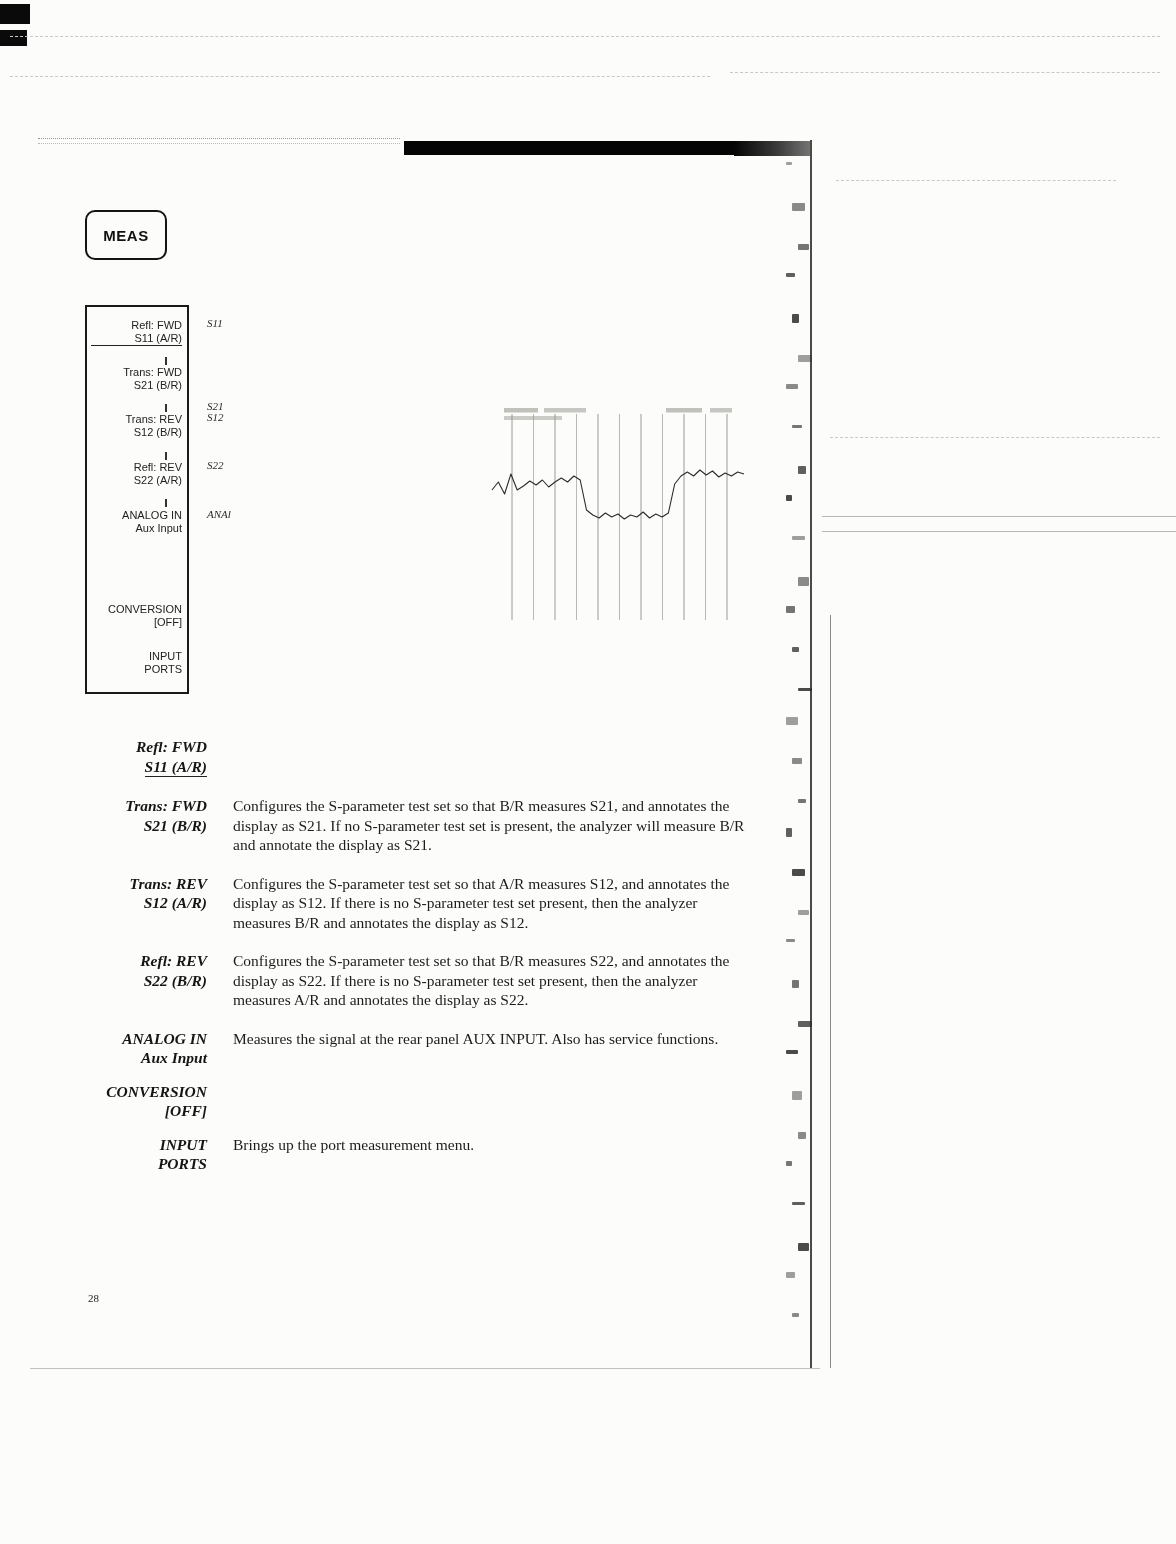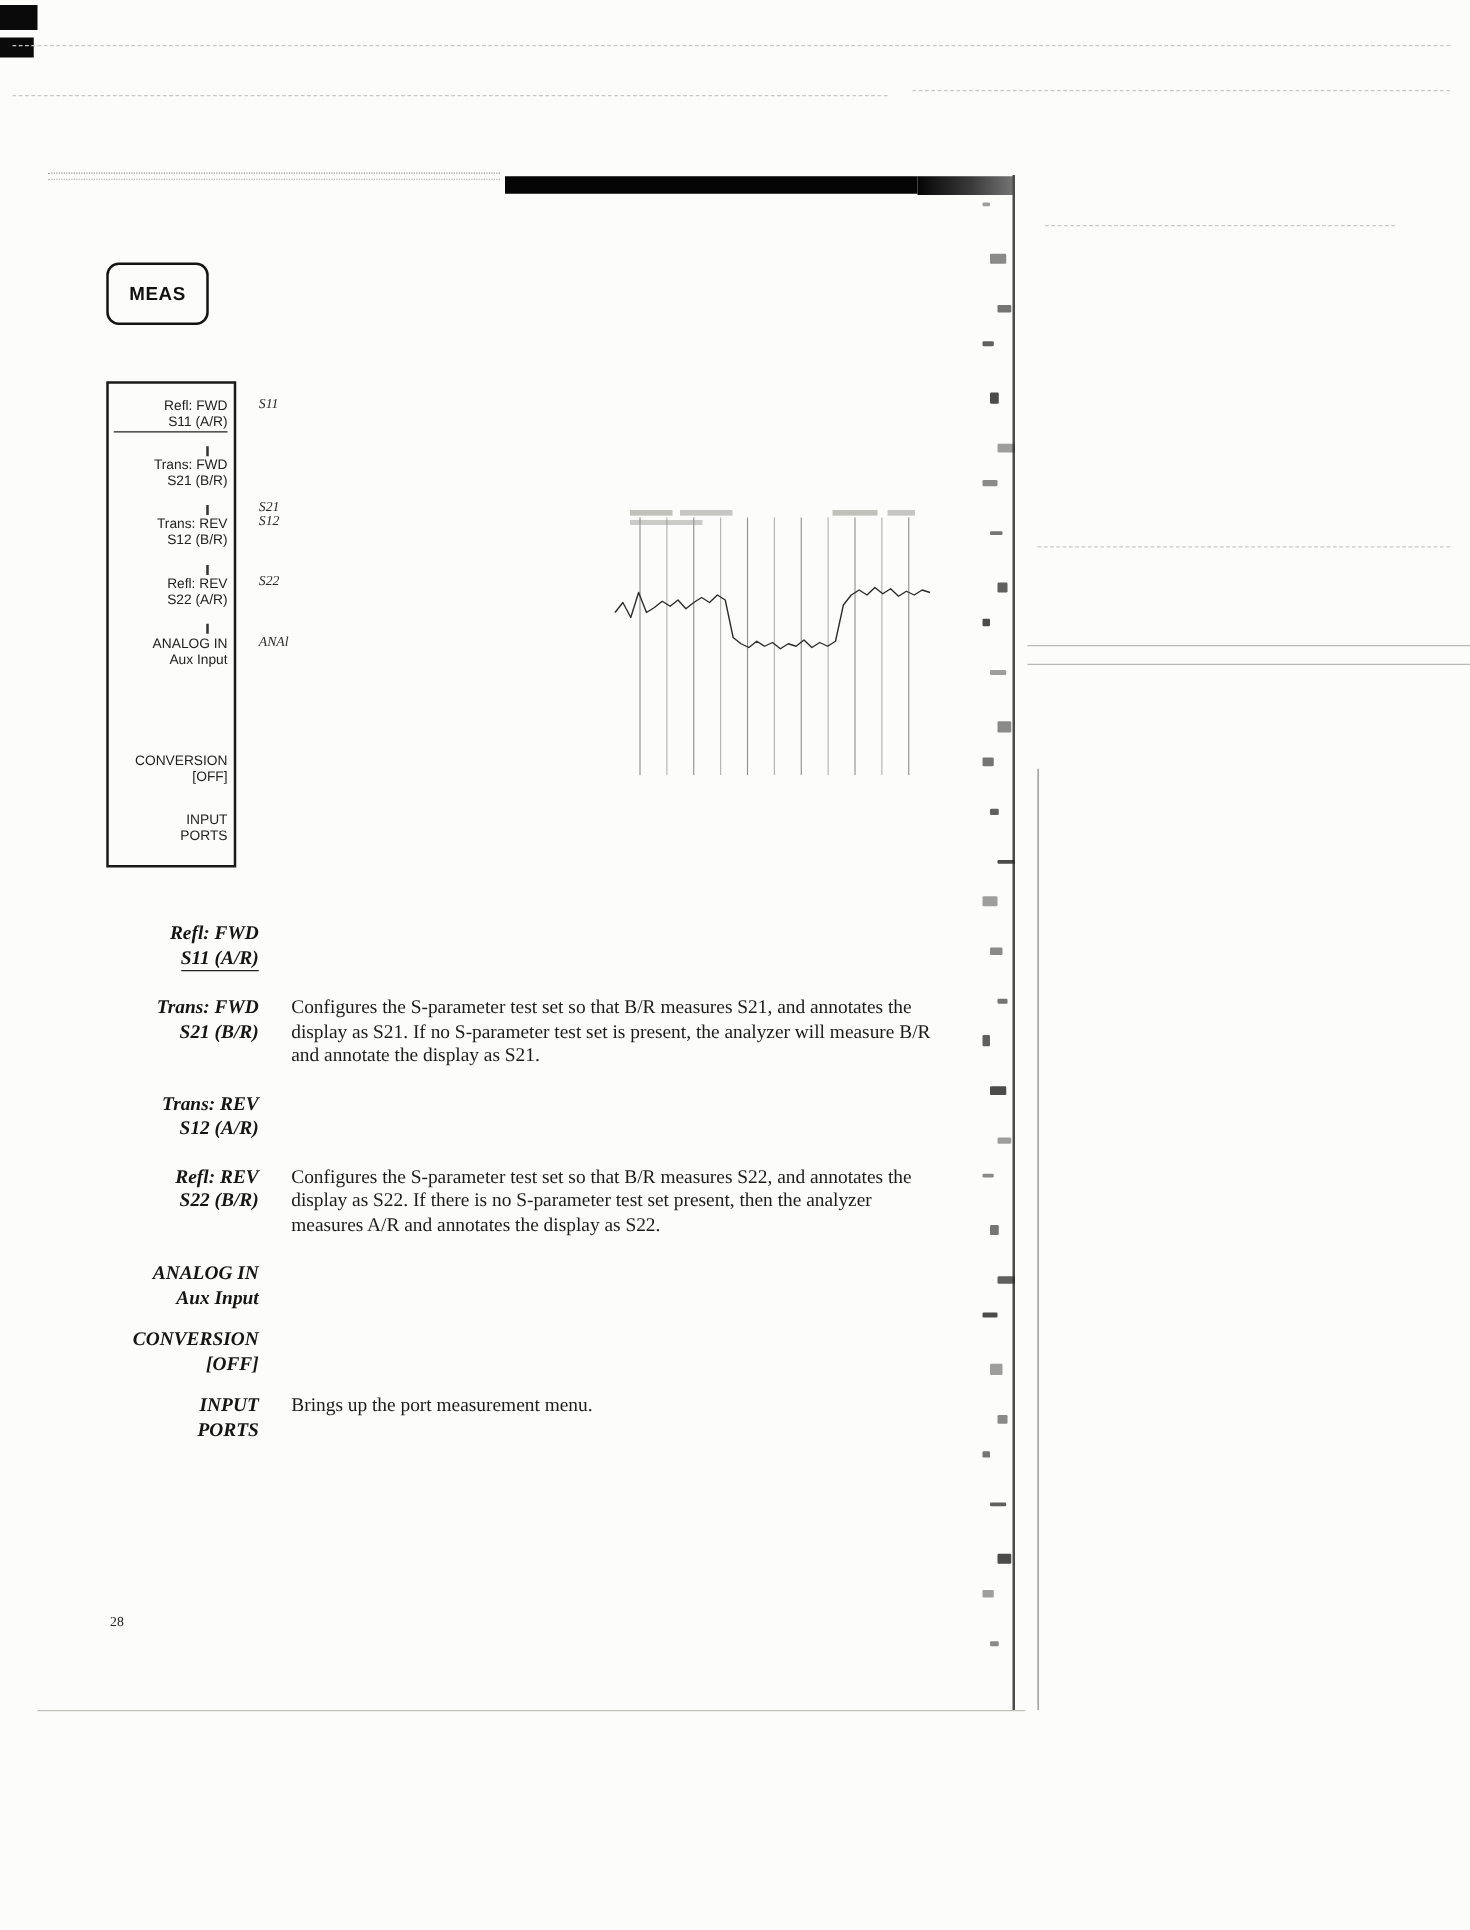--- a/index.html
+++ b/index.html
@@ -200,33 +200,35 @@
         <span>Trans: FWD</span><br>
         <span class="t2">S21 (B/R)</span>
       </div>
       <div class="def-text">Configures the S-parameter test set so that B/R measures S21, and annotates the display as S21. If no S-parameter test set is present, the analyzer will measure B/R and annotate the display as S21.</div>
     </div>
     <div class="def-row mb-lg">
       <div class="def-term">
         <span>Trans: REV</span><br>
         <span class="t2">S12 (A/R)</span>
       </div>
+      <div class="def-text">Configures the S-parameter test set so that A/R measures S12, and annotates the display as S12. If there is no S-parameter test set present, then the analyzer measures B/R and annotates the display as S12.</div>
     </div>
     <div class="def-row mb-lg">
       <div class="def-term">
         <span>Refl: REV</span><br>
         <span class="t2">S22 (B/R)</span>
       </div>
       <div class="def-text">Configures the S-parameter test set so that B/R measures S22, and annotates the display as S22. If there is no S-parameter test set present, then the analyzer measures A/R and annotates the display as S22.</div>
     </div>
     <div class="def-row mb-sm">
       <div class="def-term">
         <span>ANALOG IN</span><br>
         <span class="t2">Aux Input</span>
       </div>
+      <div class="def-text">Measures the signal at the rear panel AUX INPUT. Also has service functions.</div>
     </div>
     <div class="def-row mb-sm">
       <div class="def-term">
         <span>CONVERSION</span><br>
         <span class="t2">[OFF]</span>
       </div>
     </div>
     <div class="def-row">
       <div class="def-term">
         <span>INPUT</span><br>

